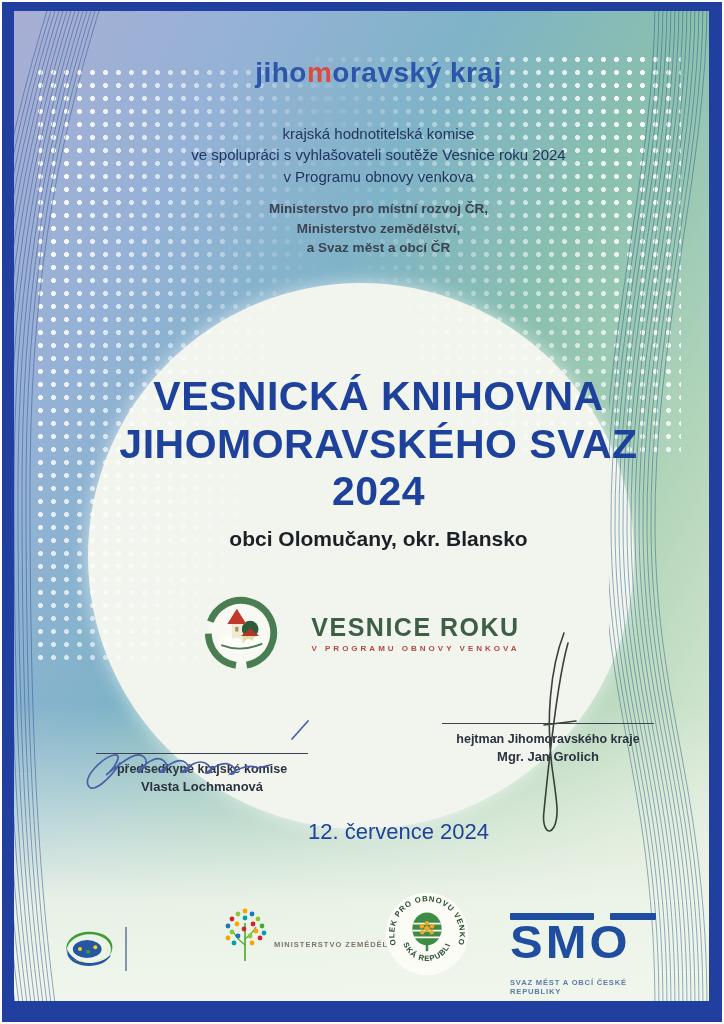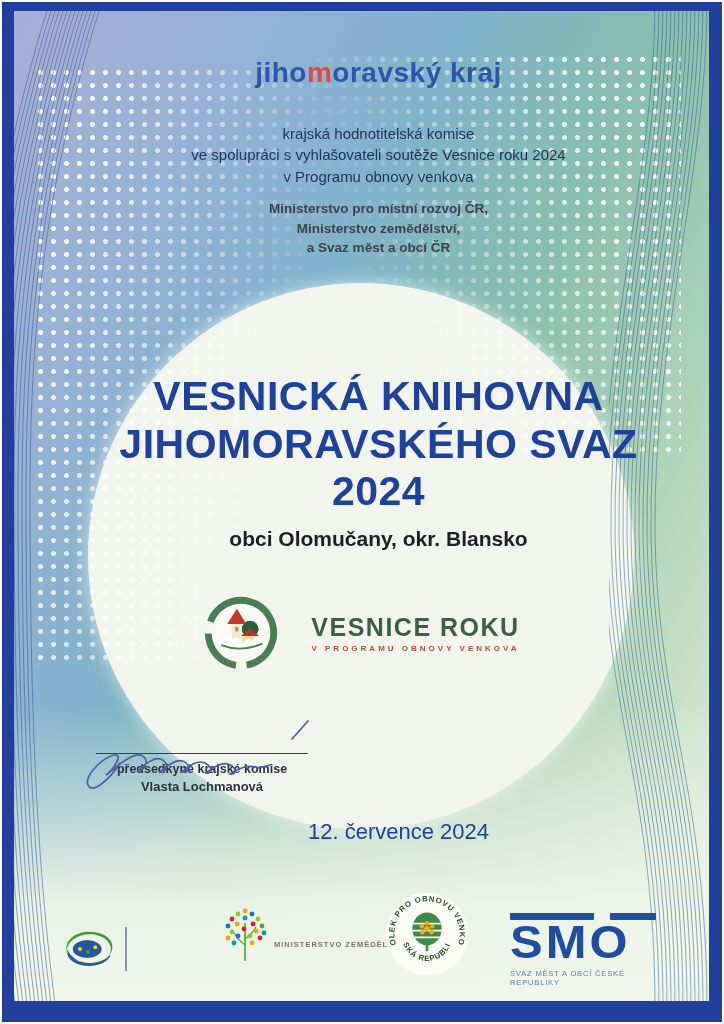--- a/index.html
+++ b/index.html
@@ -57,21 +57,21 @@
   .mmr{position:absolute;left:48px;top:48px;display:flex;align-items:center;gap:9px;}
   .mmr-div{width:2px;height:44px;background:#8494ac;}
   .mmr-text{font-size:10px;font-weight:800;color:#25386e;line-height:1.3;letter-spacing:.3px;}
   .mze{position:absolute;left:208px;top:26px;display:flex;align-items:flex-end;gap:6px;}
   .mze-label{font-size:7.5px;font-weight:700;letter-spacing:1px;color:#7d7668;margin-bottom:14px;}
   .spov{position:absolute;left:370px;top:12px;}
   .smo{position:absolute;left:496px;top:34px;width:146px;text-align:left;}
   .smo-bars{position:relative;height:7px;}
   .smo-bars .b{position:absolute;top:0;height:6.5px;background:#1f4da0;border-radius:1px;}
   .smo-word{font-size:47px;font-weight:800;color:#1f4da0;letter-spacing:3px;line-height:.92;transform:scaleX(1.04);transform-origin:left;}
-  .smo-label{margin-top:6px;font-size:7.6px;font-weight:400;letter-spacing:.8px;color:#5e7aa5;}
+  .smo-label{margin-top:15px;font-size:7.6px;font-weight:700;letter-spacing:.8px;color:#5e7aa5;}
 </style>
 </head>
 <body>
 
 <div class="page">
   <div class="frame">
     <div class="canvas">
 
       <div class="circle"></div>
 
@@ -173,20 +173,29 @@
                    C54,40 64,34 70,40 C76,46 68,54 64,54 C74,44 84,38 90,44 C96,50 90,56 86,55
                    C96,46 106,40 112,46 C118,52 112,56 108,55 C118,46 128,42 134,48 C140,53 136,57 132,56
                    C142,48 152,44 158,49 C164,54 160,58 156,57 C164,51 176,47 184,51 L196,48" fill="none" stroke="#4a5fa8" stroke-width="1.7" stroke-linecap="round"></path>
           <path d="M218,22 L234,4" fill="none" stroke="#4a5fa8" stroke-width="1.7" stroke-linecap="round"></path>
         </svg>
         <hr class="sig-rule">
         <div class="sig-role">předsedkyně krajské komise</div>
         <div class="sig-name">Vlasta Lochmanová</div>
       </div>
 
+      <div class="sig sig-right">
+        <svg class="overlap" width="120" height="208" viewBox="0 0 120 208">
+          <path d="M66,4 C52,40 48,92 54,138 C58,168 62,186 56,198 C50,208 44,198 46,182
+                   C50,142 58,56 70,14 M46,96 L78,92" fill="none" stroke="#38413b" stroke-width="1.6" stroke-linecap="round"></path>
+        </svg>
+        <hr class="sig-rule">
+        <div class="sig-role">hejtman Jihomoravského kraje</div>
+        <div class="sig-name">Mgr. Jan Grolich</div>
+      </div>
 
       <div class="center date">12. července 2024</div>
 
       <div class="footer">
 
         <div class="mmr">
           <svg width="54" height="40" viewBox="0 0 60 44">
             <path d="M6,28 C2,14 20,3 36,6 C52,9 58,20 52,30 C60,20 56,8 40,4 C18,-1 0,12 6,28 Z" fill="#3f9c35"></path>
             <path d="M6,28 C10,40 30,44 44,38 C54,33 56,26 52,30 C44,38 26,40 16,34 C10,30 7,26 6,22 Z" fill="#2456a4"></path>
             <path d="M8,30 C16,38 34,39 46,32 C52,28 53,22 48,18 C54,24 50,32 40,35 C28,38 14,36 8,30 Z" fill="#ffd500"></path>

